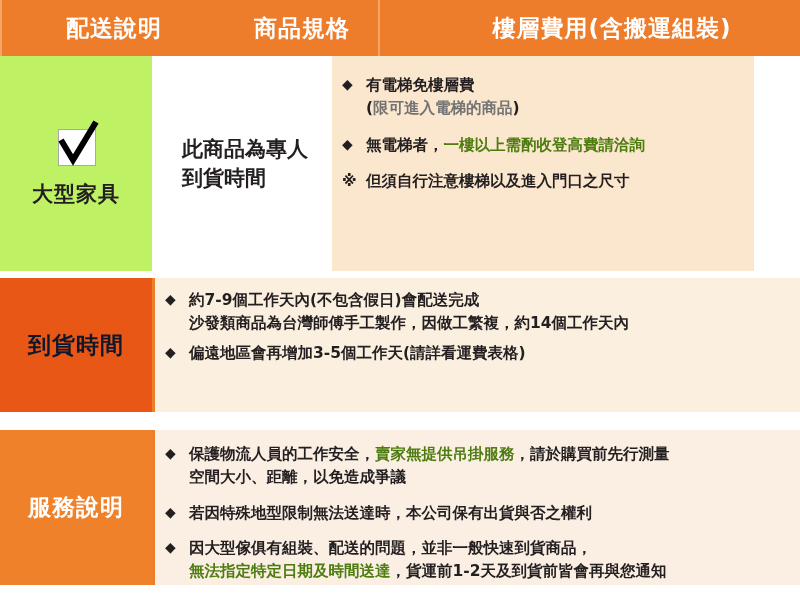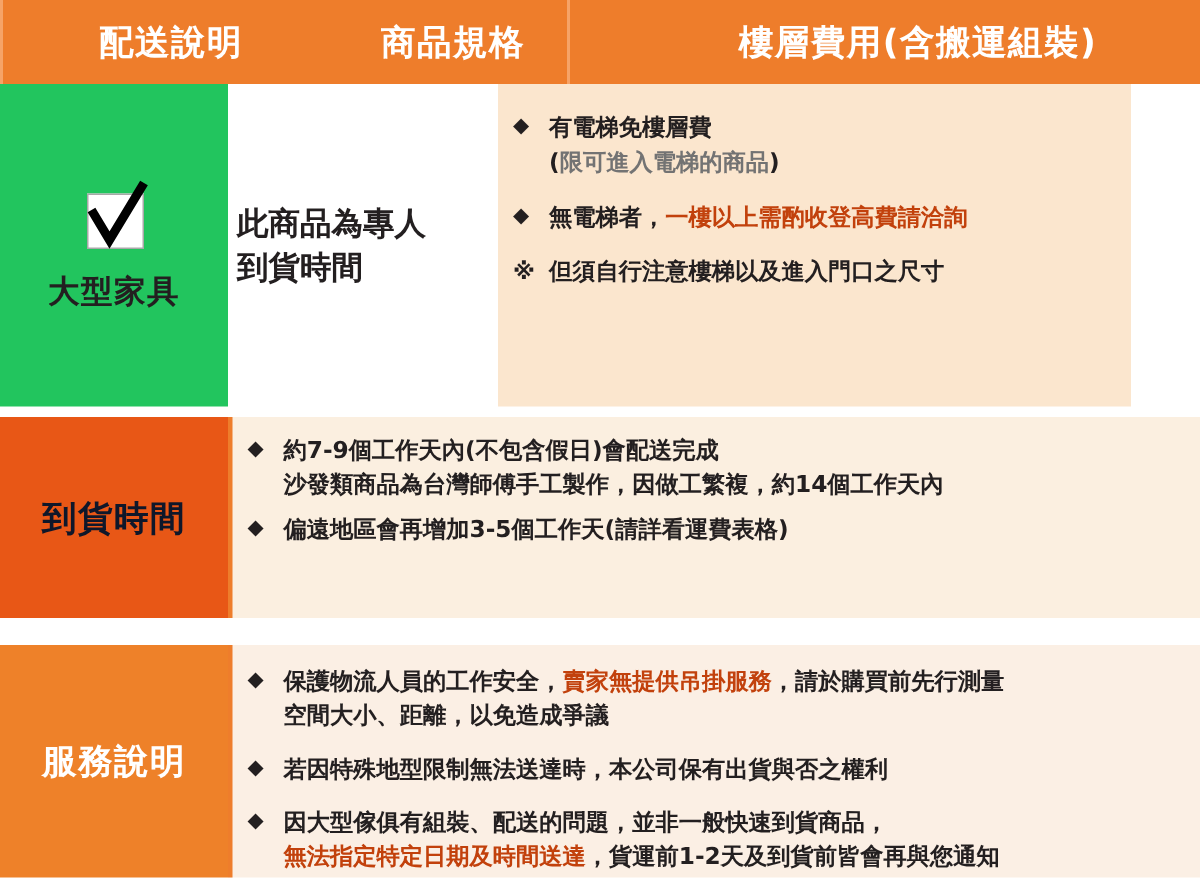--- a/index.html
+++ b/index.html
@@ -52,21 +52,21 @@
   .row1 {
     position: absolute;
     left: 0;
     top: 56px;
     width: 800px;
     height: 215px;
     display: flex;
   }
   .r1-spec {
     width: 152px;
-    background: #22c55e;
+    background: #bef264;
     display: flex;
     flex-direction: column;
     align-items: center;
     justify-content: center;
     box-sizing: border-box;
   }
   .checkbox-icon {
     position: relative;
     width: 48px;
     height: 46px;
@@ -94,21 +94,21 @@
     font-weight: bold;
     color: #231f20;
     letter-spacing: 1px;
   }
 
   .r1-ship {
     width: 180px;
     background: #ffffff;
     display: flex;
     align-items: center;
-    justify-content: flex-start;
+    justify-content: center;
     box-sizing: border-box;
   }
   .r1-ship-text {
     font-size: 21px;
     font-weight: bold;
     color: #231f20;
     line-height: 1.35;
     text-align: left;
     padding-left: 6px;
   }
@@ -134,21 +134,21 @@
   .bullet-mark {
     flex: 0 0 auto;
     width: 24px;
     font-size: 14px;
     line-height: 1.55;
     color: #231f20;
     text-align: left;
   }
   .bullet-mark.ref { font-size: 15px; }
   .bullet-text { flex: 1 1 auto; }
-  .t-red    { color: #c2410c; }
+  .t-red    { color: #4d7c0f; }
   .t-orange { color: #737373; }
 
   
   .row2 {
     position: absolute;
     left: 0;
     top: 278px;
     width: 800px;
     height: 134px;
     display: flex;

